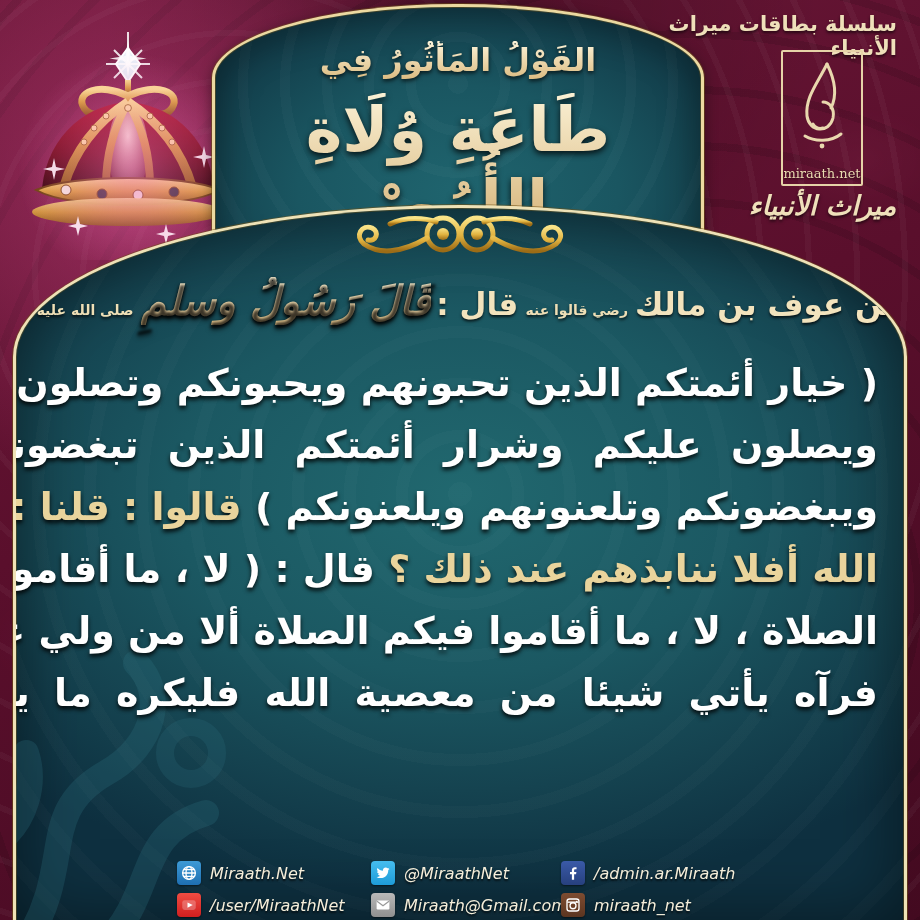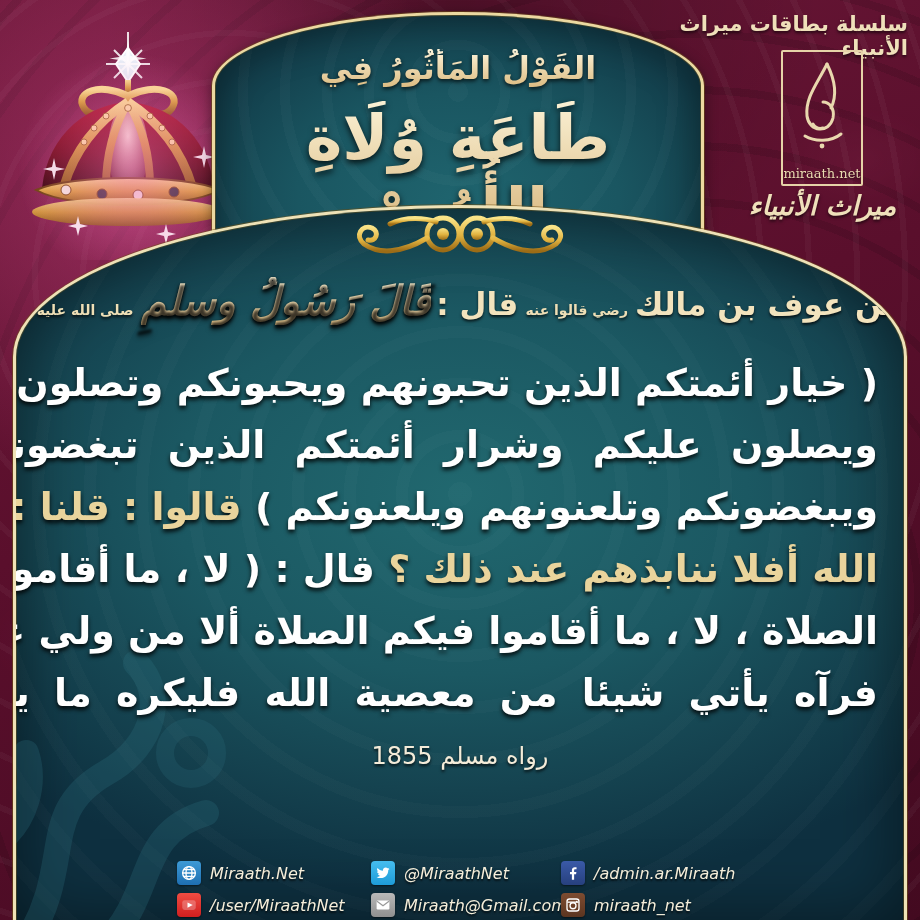--- a/index.html
+++ b/index.html
@@ -17,34 +17,34 @@
   .damask{position:absolute;inset:0;pointer-events:none;opacity:.5;
     background:
       radial-gradient(ellipse 90px 60px at 120px 160px, rgba(255,120,170,.14), transparent 70%),
       radial-gradient(ellipse 110px 70px at 560px 120px, rgba(255,120,170,.10), transparent 70%),
       radial-gradient(ellipse 120px 80px at 860px 160px, rgba(255,120,170,.10), transparent 70%),
       radial-gradient(ellipse 140px 90px at 80px 640px, rgba(255,120,170,.08), transparent 70%);}
   
   .crown-wrap{position:absolute;left:8px;top:30px;width:250px;height:230px;}
   .crown-glow{position:absolute;inset:0;background:radial-gradient(circle at 50% 60%, rgba(240,110,180,.55) 0, rgba(240,110,180,0) 62%);}
   
-  .series{position:absolute;top:12px;right:12px;width:300px;text-align:right;
+  .series{position:absolute;top:12px;right:23px;width:300px;text-align:right;
     color:#efe0ba;font-size:21px;font-weight:bold;direction:rtl;
     text-shadow:0 2px 3px rgba(0,0,0,.6);}
   .logo-box{position:absolute;top:50px;left:781px;width:78px;height:132px;
     border:2px solid #e6d3a8;border-radius:2px;display:flex;flex-direction:column;
     align-items:center;justify-content:flex-end;}
   .logo-site{font-family:"DejaVu Serif",serif;color:#ead9b0;font-size:13px;line-height:20px;
     text-shadow:0 1px 2px rgba(0,0,0,.6);}
   .logo-mark{position:absolute;top:6px;left:50%;transform:translateX(-50%);}
   .logo-wordmark{position:absolute;top:190px;left:730px;width:185px;text-align:center;
     color:#efe0ba;font-size:27px;font-weight:bold;font-style:italic;direction:rtl;
     text-shadow:0 2px 3px rgba(0,0,0,.6);}
   
-  .title-panel{position:absolute;left:212px;top:12px;width:486px;height:256px;
+  .title-panel{position:absolute;left:212px;top:4px;width:486px;height:256px;
     border:3px solid #ecd9a0;border-bottom:none;
     border-radius:243px 243px 0 0 / 74px 74px 0 0;
     box-shadow:0 0 0 1px rgba(110,80,20,.55), 0 4px 14px rgba(0,0,0,.45),
       inset 0 0 0 1px rgba(120,90,25,.5), inset 0 0 40px rgba(0,0,0,.45);
     background:
       repeating-radial-gradient(circle at 50% 30%, rgba(255,255,255,.025) 0 10px, rgba(0,0,0,0) 10px 42px),
       radial-gradient(ellipse 60% 75% at 50% 72%, #1f646e 0%, #1a5661 55%, #123c49 100%);
     text-align:center;direction:rtl;}
   .title-small{margin-top:34px;font-size:32px;font-weight:bold;
     background:linear-gradient(#fdf4da,#dcbc82);-webkit-background-clip:text;background-clip:text;
@@ -242,21 +242,20 @@
         <span class="seg-white">قال : ( لا ، ما أقاموا فيكم</span>
       </div>
       <div class="h-line">
         <span class="seg-white">الصلاة ، لا ، ما أقاموا فيكم الصلاة ألا من ولي عليه وال</span>
       </div>
       <div class="h-line sp2">
         <span class="seg-white">فرآه يأتي شيئا من معصية الله فليكره ما يأتي من</span>
       </div>
     </div>
 
-    <div class="source">رواه مسلم 1855</div>
 
     <div class="footer">
       <div class="f-item">
         <span class="f-ico ic-globe">
           <svg width="18" height="18" viewBox="0 0 24 24" fill="none" stroke="#ffffff" stroke-width="1.8">
             <circle cx="12" cy="12" r="8.5"></circle>
               <ellipse cx="12" cy="12" rx="4" ry="8.5"></ellipse>
             <path d="M3.5 12 h17 M5 7.5 h14 M5 16.5 h14"></path>
           </svg>
         </span>

